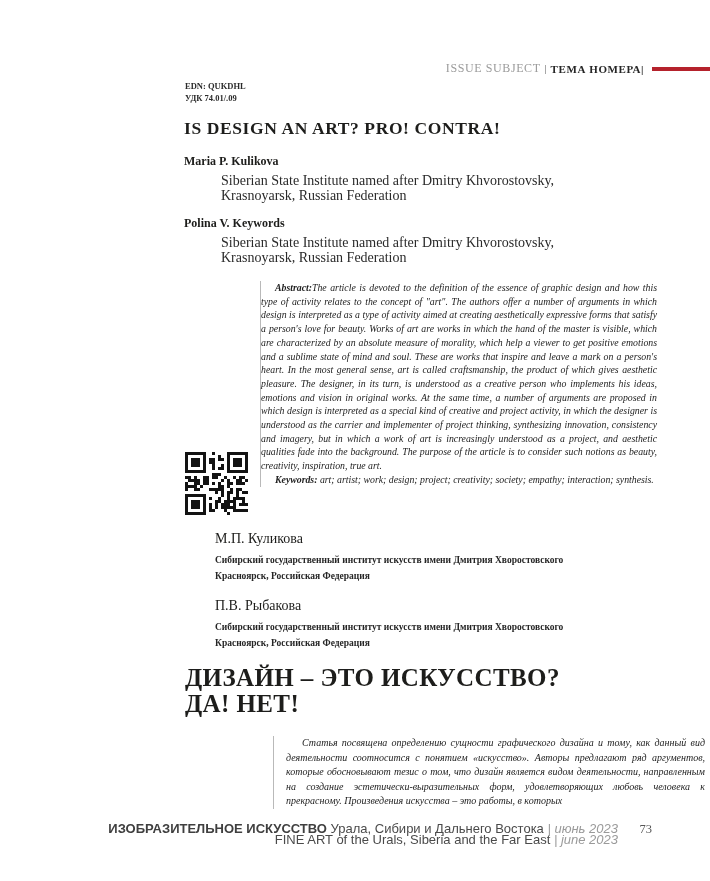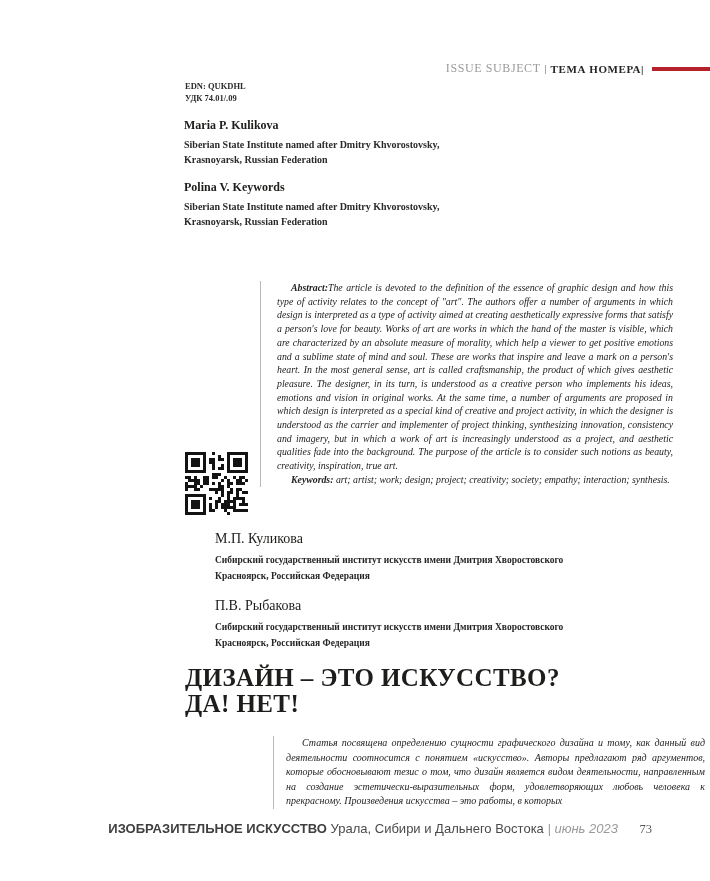--- a/index.html
+++ b/index.html
@@ -14,25 +14,25 @@
   .hdr-div{font-size:9.5px;color:#4a4a4a;margin:0 4px;}
   .hdr-right{font-size:11px;letter-spacing:.6px;font-weight:700;color:#262626;}
   .red-rule{width:58px;height:4px;background:#b5222c;margin-left:8px;}
   
   .meta{position:absolute;left:185px;top:81px;font-size:8.5px;line-height:11.5px;font-weight:600;color:#2a2a2a;}
   
   .article-en{position:absolute;left:184px;top:118px;width:486px;}
   .en-title{font-size:17.5px;font-weight:700;letter-spacing:.6px;margin:0 0 15px 0;}
   .author-block{margin-bottom:13px;}
   .author-name-en{font-size:12px;font-weight:700;margin-bottom:4px;}
-  .affil-en{font-size:10px;font-weight:700;line-height:15px;color:#2a2a2a;}
+  .affil-en{font-size:14px;font-weight:400;line-height:15px;color:#2a2a2a;margin-left:37px;}
   
   .abstract-block{
     position:absolute;left:260px;top:281px;width:396px;
-    border-left:1px solid #b9b9b9;padding-left:16px;
+    border-left:1px solid #b9b9b9;padding-left:0;
     font-style:italic;font-size:9.8px;line-height:13.7px;text-align:justify;color:#222;
   }
   .abstract-block p{margin:0;text-indent:14px;}
   .lbl{font-weight:700;}
   
   .qr{position:absolute;left:185px;top:452px;width:63px;height:63px;}
   
   .article-ru{position:absolute;left:185px;top:531px;width:484px;}
   .author-name-ru{font-size:14px;margin-bottom:5px;}
   .affil-ru{font-size:9.5px;font-weight:600;line-height:16px;color:#262626;}
@@ -67,20 +67,21 @@
     <span class="hdr-right">ТЕМА НОМЕРА|</span>
     <span class="red-rule"></span>
   </div>
 
   <div class="meta">
     <div>EDN: QUKDHL</div>
     <div>УДК 74.01/.09</div>
   </div>
 
   <div class="article-en">
+    <h1 class="en-title">IS DESIGN AN ART? PRO! CONTRA!</h1>
 
     <div class="author-block">
       <div class="author-name-en">Maria P. Kulikova</div>
       <div class="affil-en">Siberian State Institute named after Dmitry Khvorostovsky,</div>
       <div class="affil-en">Krasnoyarsk, Russian Federation</div>
     </div>
 
     <div class="author-block">
       <div class="author-name-en">Polina V. Keywords</div>
       <div class="affil-en">Siberian State Institute named after Dmitry Khvorostovsky,</div>
@@ -240,16 +241,17 @@
 ДА! НЕТ!</div>
   </div>
 
   <div class="ru-abstract">
     <p>Статья посвящена определению сущности графического дизайна и тому, как данный вид деятельности соотносится с понятием «искусство». Авторы предлагают ряд аргументов, которые обосновывают тезис о том, что дизайн является видом деятельности, направленным на создание эстетически-выразительных форм, удовлетворяющих любовь человека к прекрасному. Произведения искусства – это работы, в которых</p>
   </div>
 
 
   <div class="footer-lines">
     <div><span class="ft-strong">ИЗОБРАЗИТЕЛЬНОЕ ИСКУССТВО</span><span> Урала, Сибири и Дальнего Востока </span><span class="ft-issue">| июнь 2023</span></div>
+    <div><span>FINE ART of the Urals, Siberia and the Far East </span><span class="ft-issue">| june 2023</span></div>
   </div>
   <div class="page-number">73</div>
 
 </div>
 
 </body></html>

